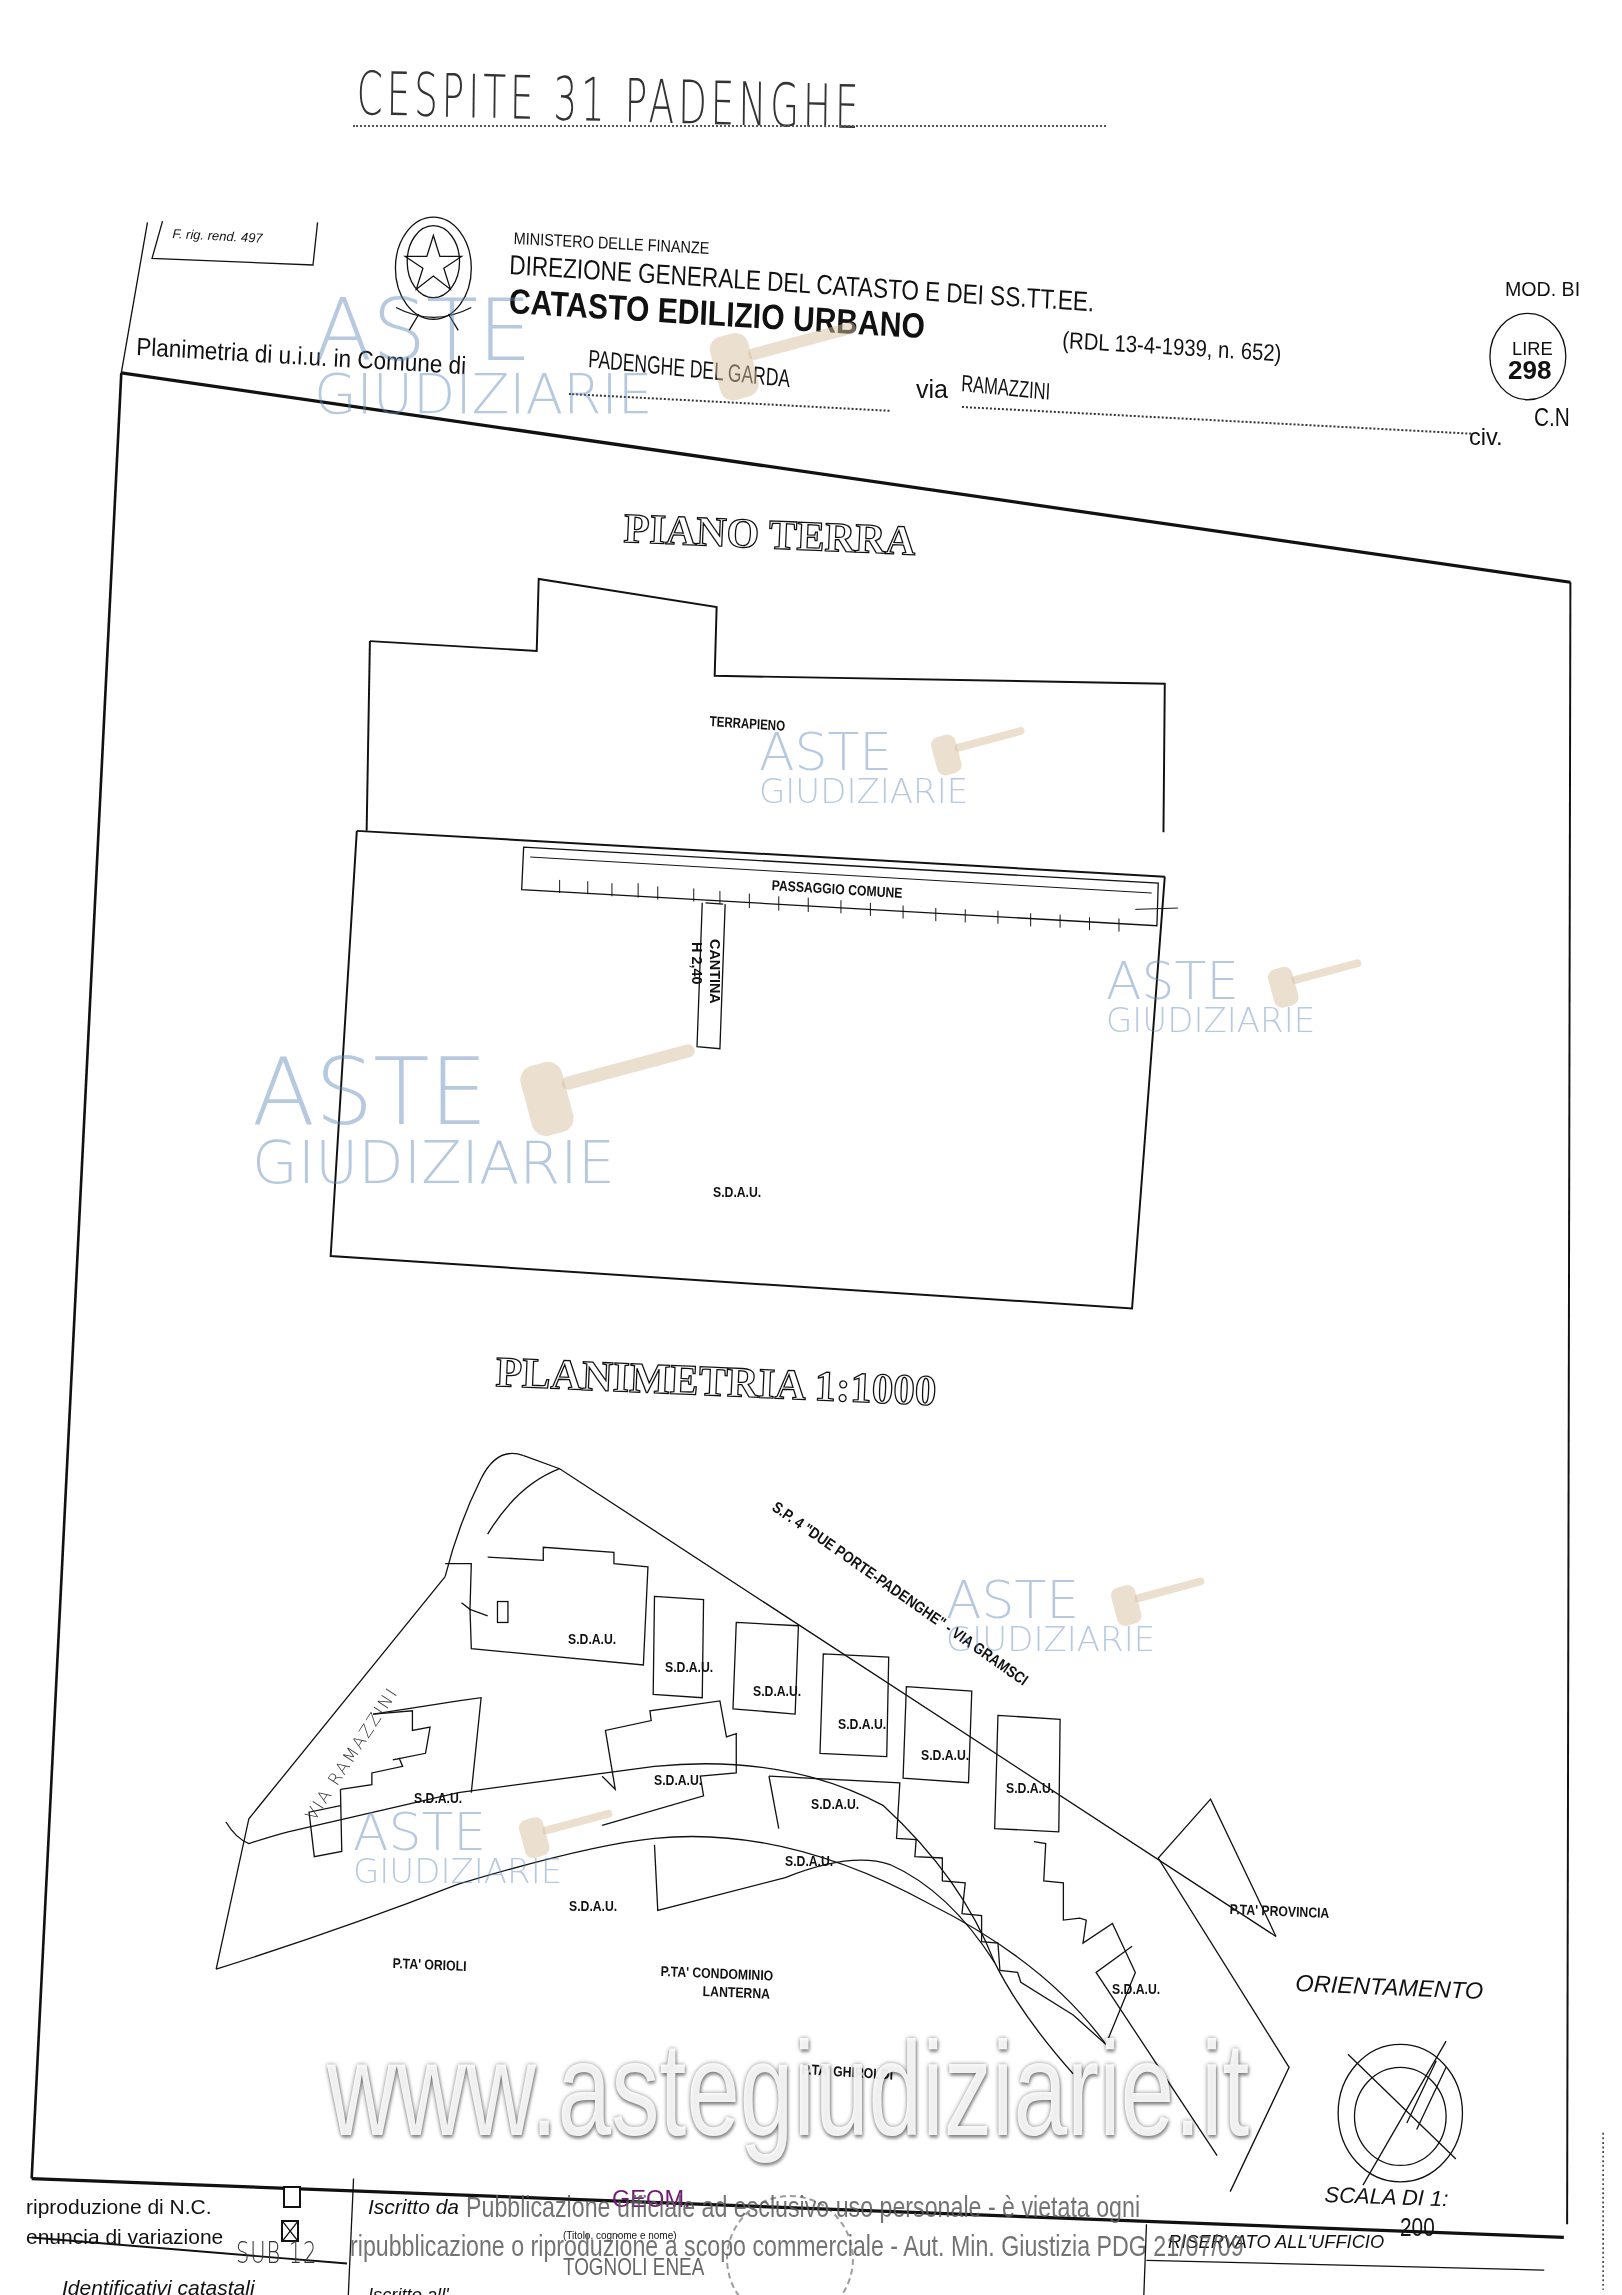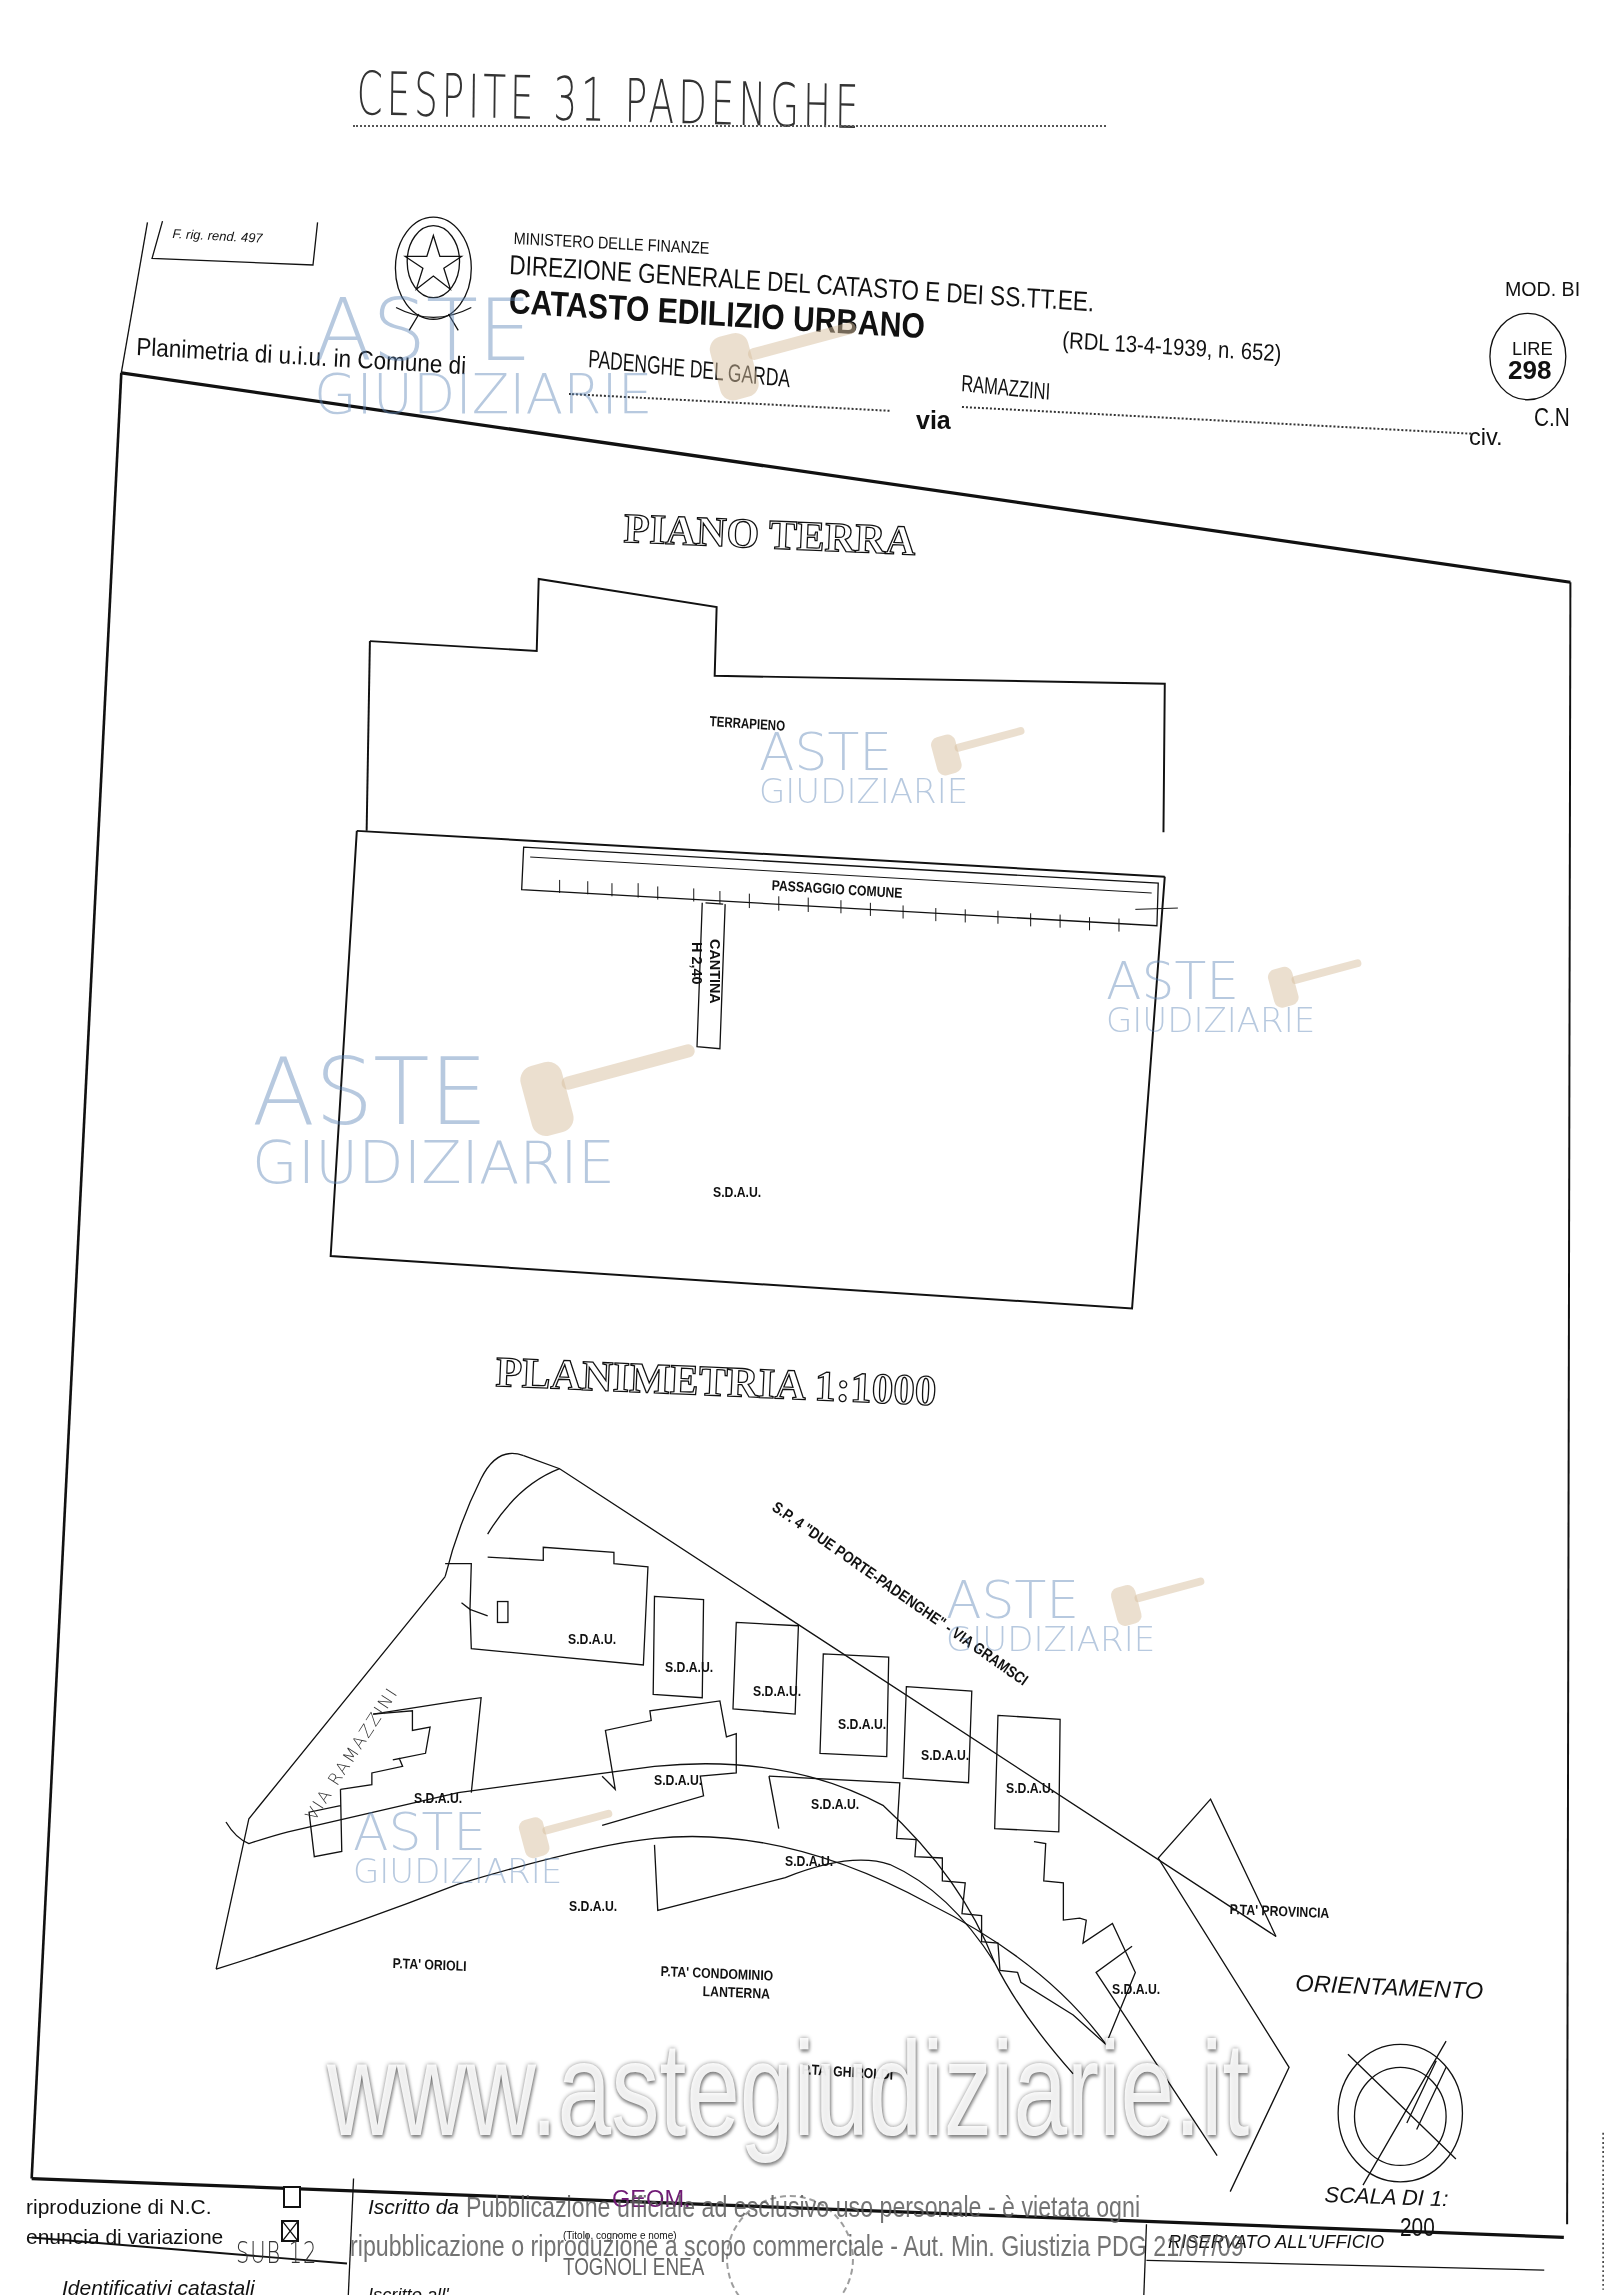--- a/index.html
+++ b/index.html
@@ -116,21 +116,21 @@
 <div class="abs cond" style="left:510px; top:249px; font-size:27.5px; transform:scaleX(0.82) rotate(3deg); white-space:nowrap;">DIREZIONE GENERALE DEL CATASTO E DEI SS.TT.EE.</div>
 <div class="abs cond" style="left:510px; top:281px; font-size:35px; font-weight:bold; transform:scaleX(0.86) rotate(3deg); white-space:nowrap;">CATASTO EDILIZIO URBANO</div>
 <div class="abs cond" style="left:1063px; top:327px; font-size:23.6px; transform:scaleX(0.86) rotate(3deg); white-space:nowrap;">(RDL 13-4-1939, n. 652)</div>
 <div class="abs" style="left:1505px; top:278px; font-size:19.6px; white-space:nowrap;">MOD. BI</div>
 <div class="abs" style="left:1512px; top:338px; font-size:18.3px;">LIRE</div>
 <div class="abs" style="left:1508px; top:355px; font-size:26px; font-weight:bold;">298</div>
 
 <div class="abs cond" style="left:137px; top:332px; font-size:25px; transform:scaleX(0.9) rotate(3deg); white-space:nowrap;">Planimetria di u.i.u. in Comune di</div>
 <div class="abs dots" style="left:569px; top:393px; width:321px; transform:rotate(3deg); transform-origin:left top;"></div>
 <div class="abs cond" style="left:589px; top:344px; font-size:25px; transform:scaleX(0.7) rotate(4deg); white-space:nowrap;">PADENGHE DEL GARDA</div>
-<div class="abs" style="left:916px; top:406px; font-size:25px;font-weight:bold;">via</div>
+<div class="abs" style="left:916px; top:375px; font-size:25px;">via</div>
 <div class="abs dots" style="left:962px; top:406px; width:510px; transform:rotate(3deg); transform-origin:left top;"></div>
 <div class="abs cond" style="left:962px; top:370px; font-size:23.6px; transform:scaleX(0.7) rotate(4deg); white-space:nowrap;">RAMAZZINI</div>
 <div class="abs" style="left:1469px; top:424px; font-size:23.6px;">civ.</div>
 <div class="abs" style="left:1534px; top:402px; font-size:26px; transform:scaleX(0.8); transform-origin:left top;">C.N</div>
 
 <div class="abs serif-outline" style="left:625px; top:504px; font-size:42px; transform:rotate(2.5deg); transform-origin:left top; white-space:nowrap;">PIANO TERRA</div>
 <div class="abs label-sm" style="left:710px; top:713px; transform:scaleX(0.8) rotate(3deg);">TERRAPIENO</div>
 <div class="abs label-sm" style="left:772px; top:877px; transform:scaleX(0.85) rotate(3deg);">PASSAGGIO COMUNE</div>
 <div class="abs label-sm" style="left:723px; top:939px; transform:rotate(90deg); transform-origin:left top;">CANTINA</div>
 <div class="abs label-sm" style="left:705px; top:942px; transform:rotate(90deg); transform-origin:left top;">H 2,40</div>

